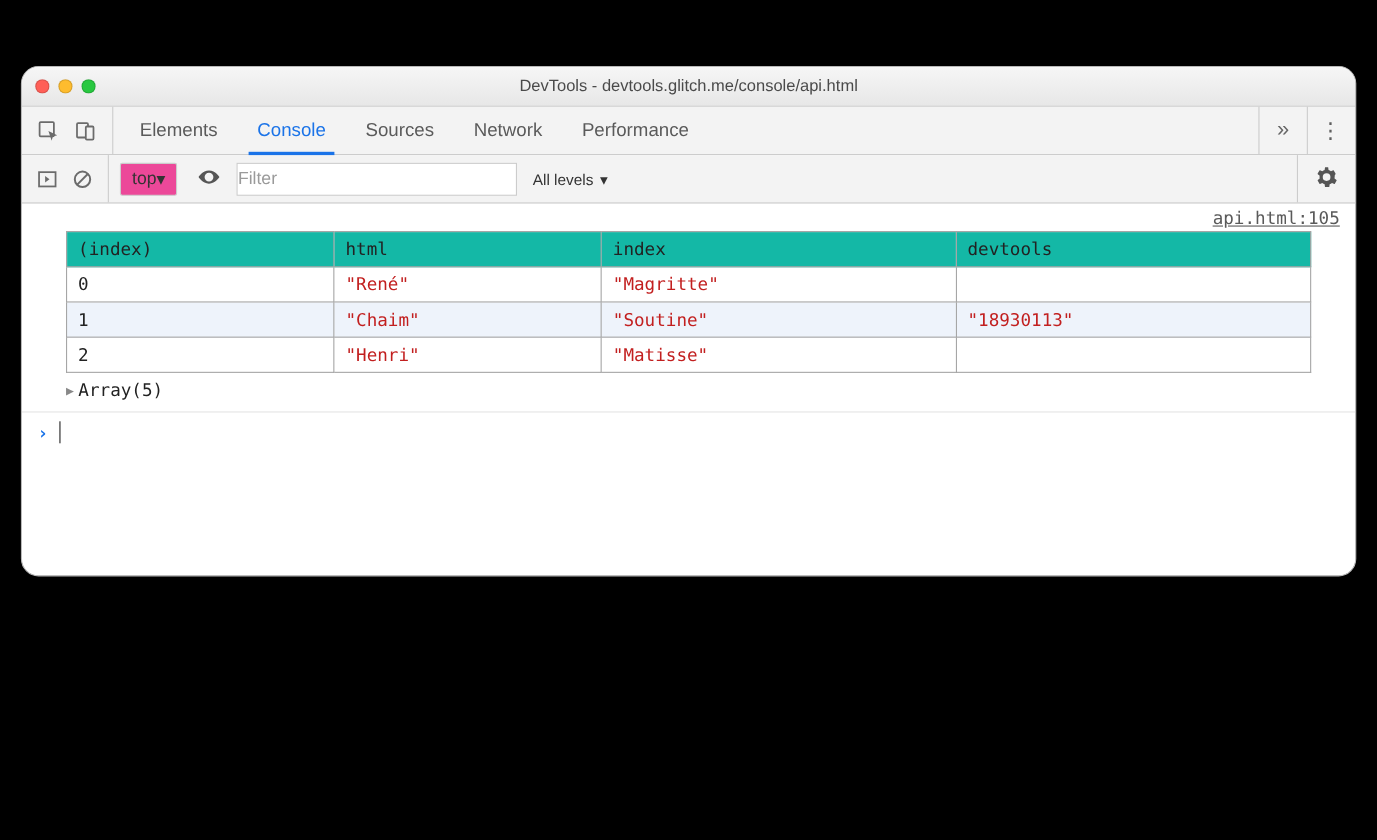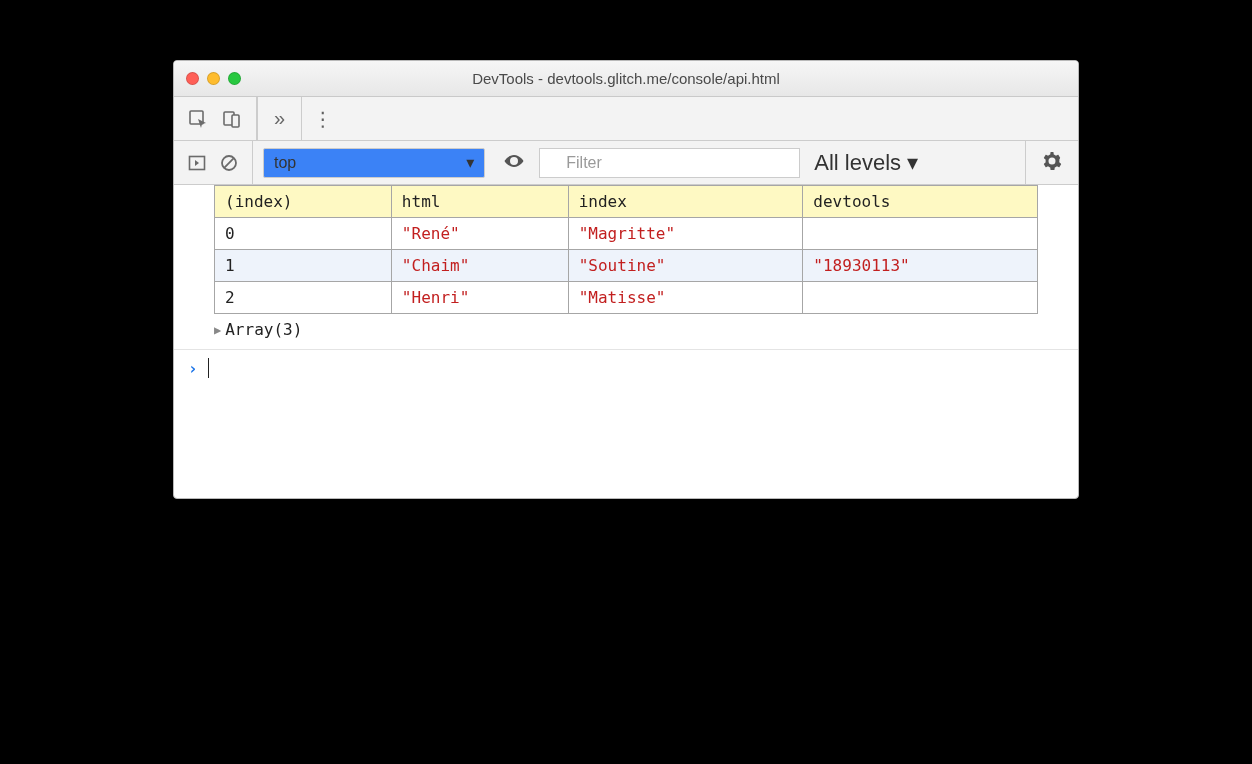--- a/index.html
+++ b/index.html
@@ -7,24 +7,24 @@
   body {
     background: #000;
     font-family: -apple-system, BlinkMacSystemFont, "Helvetica Neue", Arial, sans-serif;
     font-size: 14px;
     color: #222;
     display: flex;
     align-items: flex-start;
     justify-content: center;
   }
   .window {
-    width: 906px;
+    width: 1214px;
     margin-top: 60px;
     background: #fff;
-    border-radius: 4px;
+    border-radius: 16px;
     box-shadow: 0 20px 50px rgba(0,0,0,.55);
     overflow: hidden;
     border: 1px solid #b9b9b9;
   }
   .titlebar {
     height: 36px;
     background: linear-gradient(#f6f6f6,#e7e7e7);
     border-bottom: 1px solid #c9c9c9;
     display: flex;
     align-items: center;
@@ -97,42 +97,41 @@
     height: 44px;
     display:flex; align-items:center;
     border-bottom:1px solid #ccc;
     background:#f3f3f3;
   }
   .tb-group { display:flex;align-items:center;gap:14px;padding:0 14px;border-right:1px solid #ccc;height:100%; }
   .context-select {
     margin:0 4px 0 10px;
     height:30px;
     display:flex;align-items:center;
-    gap: 170px;
     padding:0 10px;
     font-size:16px;
     color:#333;
     border:1px solid #ccc;
-    background:#3b82f6;
+    background:#ec4899;
     border-radius:2px;
   }
   .eye { padding:0 14px; color:#555; }
   .filter {
     flex:0 0 255px;
     height:30px;
     border:1px solid #ccc;
     background:#fff;
     font-size:16px;
-    padding:0 26px;
+    padding:0 0;
     color:#333;
   }
   .filter::placeholder { color:#9a9a9a; }
   .levels {
     margin-left:14px;
-    font-size:22px;color:#333;
+    font-size:14px;color:#333;
     display:flex;align-items:center;gap:6px;
   }
   .spacer { flex:1; }
   .gear { padding:0 16px;color:#555;border-left:1px solid #ccc;height:100%;display:flex;align-items:center; }
 
   .console-body {
     font-family: Menlo, Consolas, monospace;
     font-size: 16px;
   }
   .srcline {
@@ -148,21 +147,21 @@
     font-family: Menlo, Consolas, monospace;
     font-size:16px;
     background:#fff;
   }
   table.console-table th, table.console-table td {
     border:1px solid #a6a6a6;
     padding: 6px 10px;
     text-align:left;
     font-weight: normal;
   }
-  table.console-table thead th { background:#fef9c3; color:#222; }
+  table.console-table thead th { background:#14b8a6; color:#222; }
   table.console-table tbody tr:nth-child(even) td { background:#eef3fb; }
   .strv { color:#c21f1f; }
   .numv { color:#222; }
 
   .arr-line {
     padding: 4px 40px 10px;
     display:flex;align-items:center;gap:4px;
     color:#222;
     border-bottom:1px solid #e4e4e4;
   }
@@ -198,20 +197,37 @@
           <rect x="2" y="2" width="13" height="13" rx="1"></rect>
           <path d="M10 10 L18 14 L14 15 L13 19 Z" fill="currentColor" stroke="none"></path>
         </svg>
       </span>
       <span class="ico">
         <svg width="20" height="20" viewBox="0 0 20 20" fill="none" stroke="currentColor" stroke-width="1.6">
           <rect x="2" y="3" width="10" height="13" rx="1"></rect>
           <rect x="10" y="6" width="7" height="12" rx="1" fill="#f3f3f3"></rect>
         </svg>
       </span>
+    </div>
+    <div class="tabs">
+      <div class="tab">
+          <span>Elements</span>
+        </div>
+      <div class="tab active">
+          <span>Console</span>
+        </div>
+      <div class="tab">
+          <span>Sources</span>
+        </div>
+      <div class="tab">
+          <span>Network</span>
+        </div>
+      <div class="tab">
+          <span>Performance</span>
+        </div>
     </div>
     <div class="more-tabs">
       <span>»</span>
     </div>
     <div class="kebab">
       <span>⋮</span>
     </div>
   </div>
 
   <div class="toolbar">
@@ -247,20 +263,23 @@
     <div class="gear">
       <span>
         <svg width="20" height="20" viewBox="0 0 20 20" fill="currentColor">
             <path d="M10 6.5a3.5 3.5 0 1 0 0 7 3.5 3.5 0 0 0 0-7Zm7.4 3.5c0 .45-.4.88-.11 1.3l1.73 1.35c.16.12.2.34.1.52l-1.64 2.84c-.1.18-.32.25-.5.18l-2.04-.82c-.64.5-1.37.88-2.16 1.12l-.31 2.17c-.03.2-.2.34-.4.34H8.93c-.2 0-.37-.14-.4-.34l-.31-2.17a7.2 7.2 0 0 1-2.16-1.12l-2.04.82c-.18.07-.4 0-.5-.18L1.88 13.2c-.1-.18-.06-.4.1-.52L3.7 11.3c-.07-.42-.11-.85-.11-1.3s.04-.88.11-1.3L1.98 7.35a.4.4 0 0 1-.1-.52L3.52 4c.1-.18.32-.25.5-.18l2.04.82c.64-.5 1.37-.88 2.16-1.12l.31-2.17c.03-.2.2-.34.4-.34h2.14c.2 0 .37.14.4.34l.31 2.17c.79.24 1.52.62 2.16 1.12l2.04-.82c.18-.07.4 0 .5.18l1.64 2.84c.1.18.06.4-.1.52L17.3 8.7c.07.42.1.85.1 1.3Z"></path>
           </svg>
       </span>
     </div>
   </div>
 
   <div class="console-body">
+    <div class="srcline">
+      <span class="srclink">api.html:105</span>
+    </div>
 
     <div class="table-wrap">
       <table class="console-table">
         <thead>
           <tr>
             <th>(index)</th>
             <th>html</th>
             <th>index</th>
             <th>devtools</th>
           </tr>
@@ -283,21 +302,21 @@
             <td class="strv">"Henri"</td>
             <td class="strv">"Matisse"</td>
             <td class="strv"></td>
           </tr>
         </tbody>
       </table>
     </div>
 
     <div class="arr-line">
       <span class="disclosure">▶</span>
-      <span>Array(3)</span>
+      <span>Array(5)</span>
     </div>
 
     <div class="prompt-line">
       <span class="chev">›</span>
       <span class="caret"></span>
     </div>
   </div>
 </div>
 
 </body></html>

